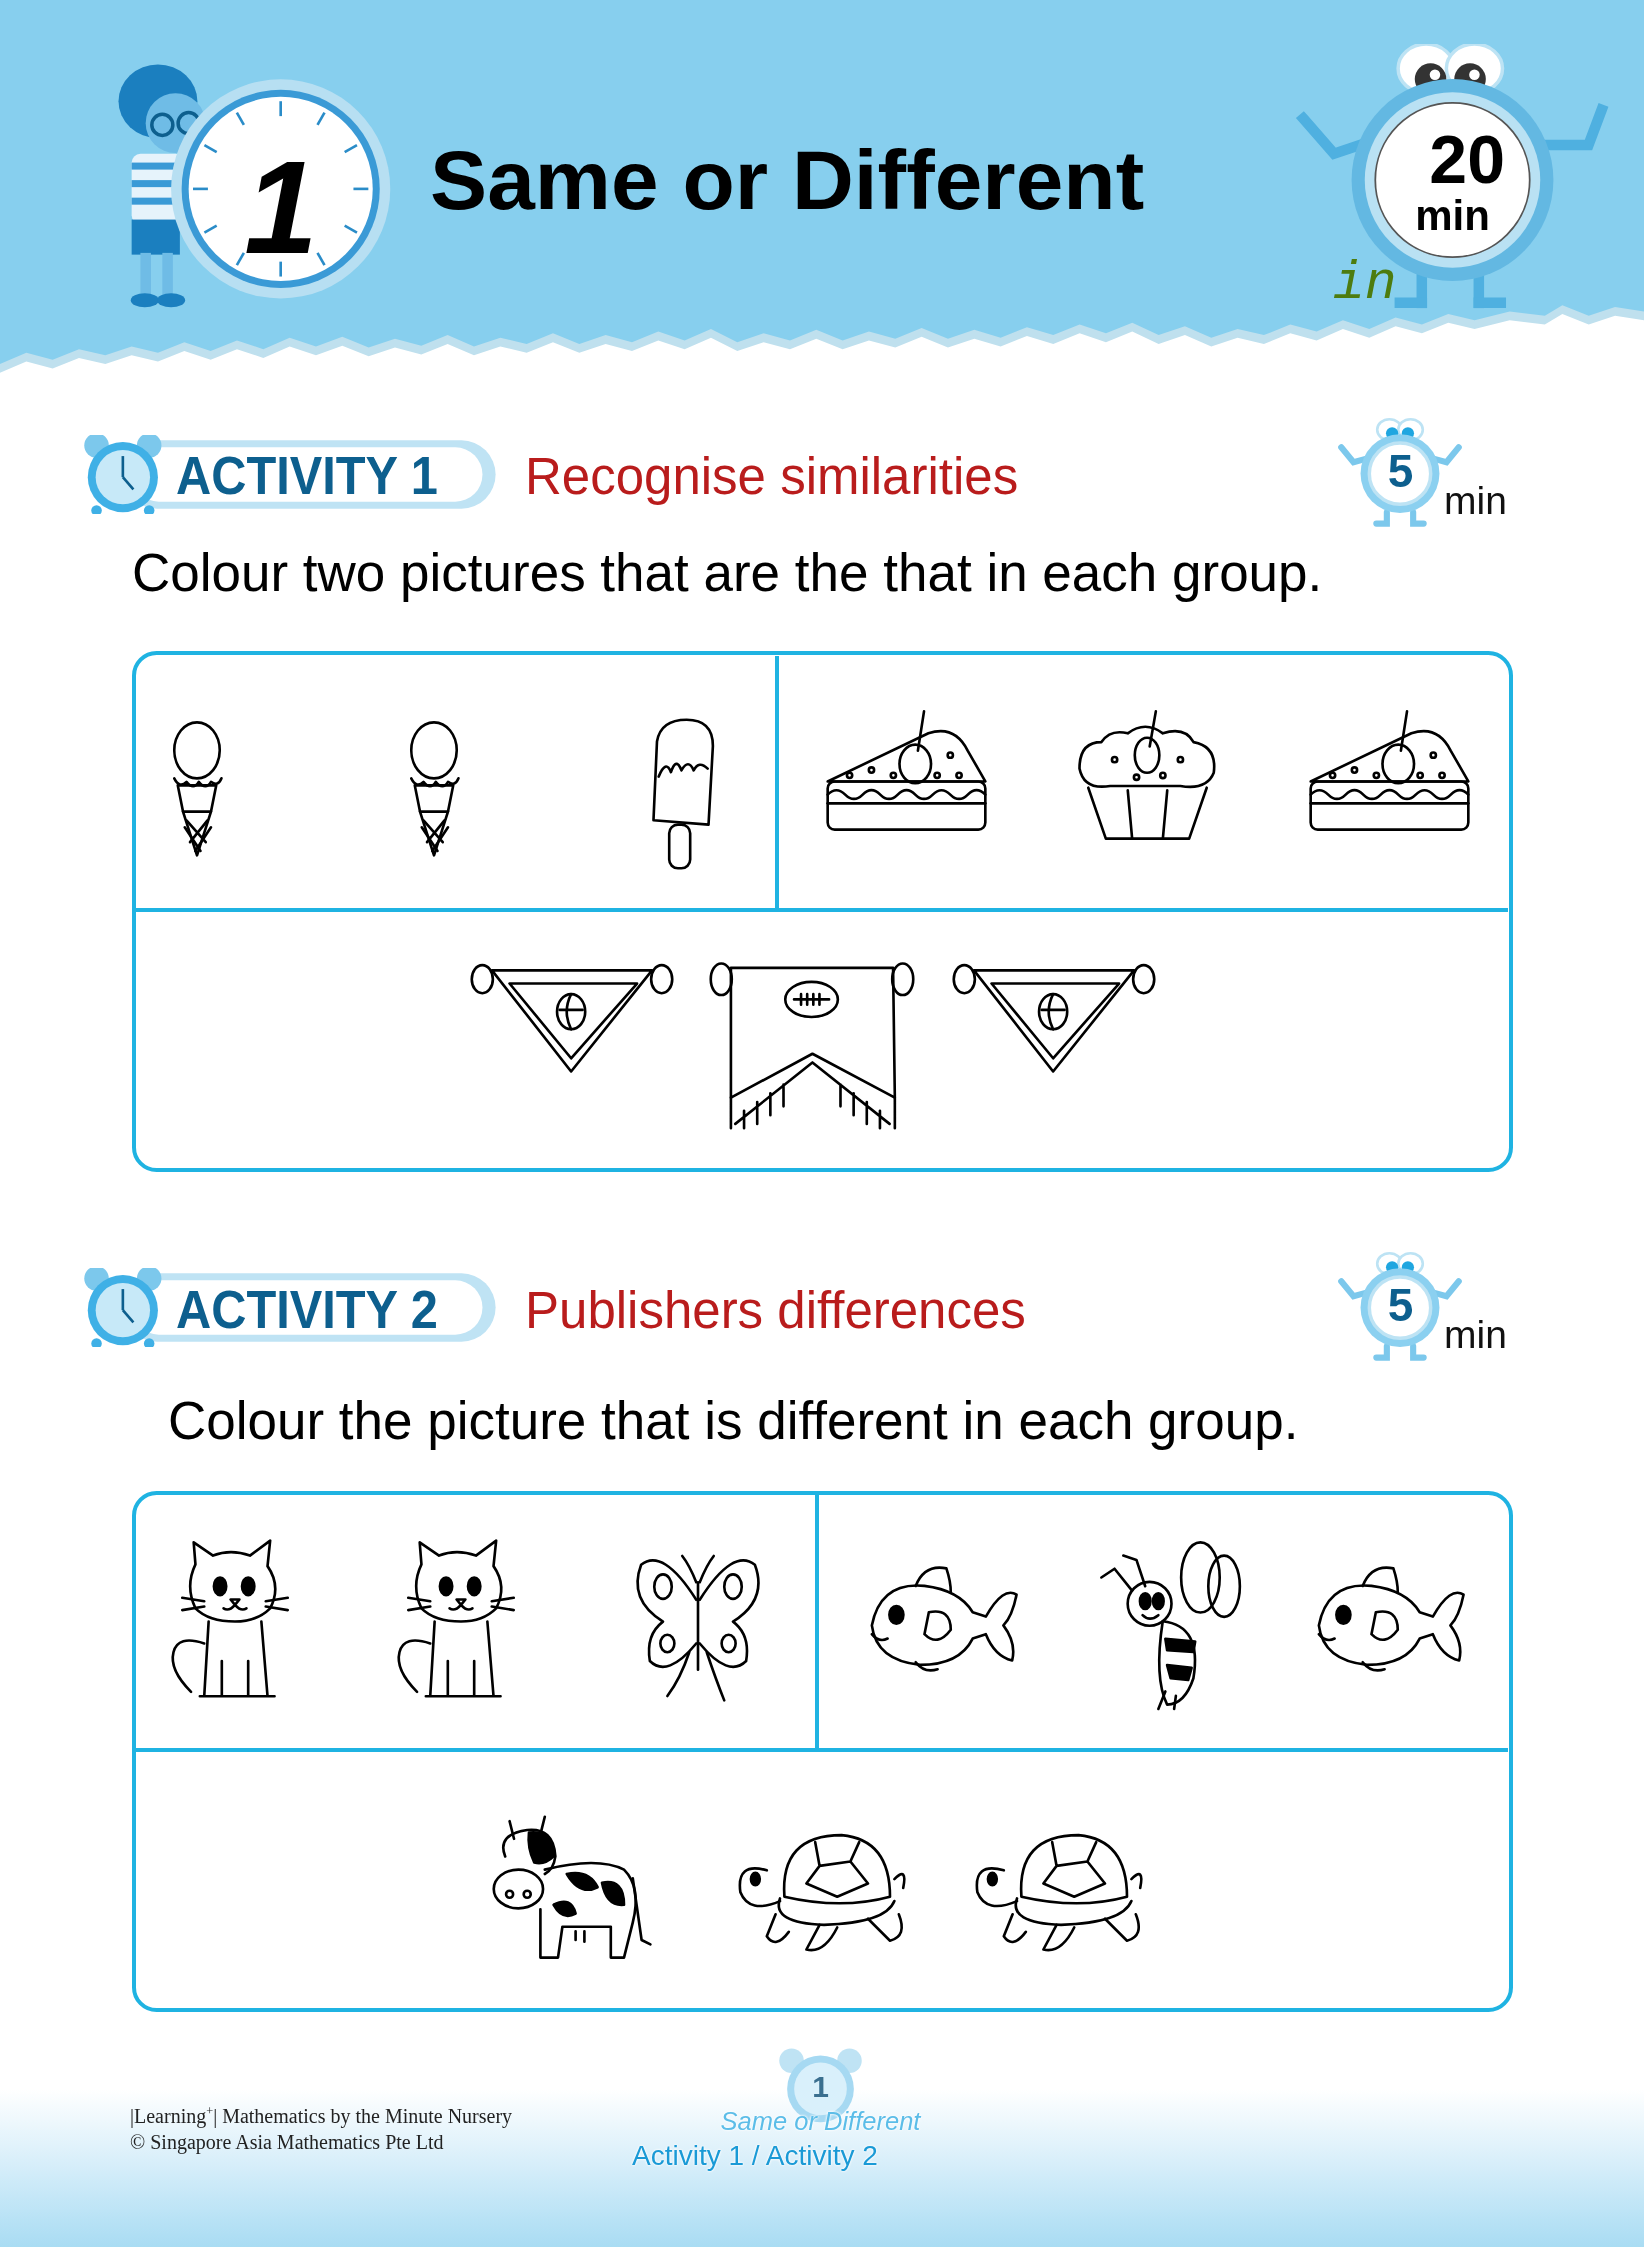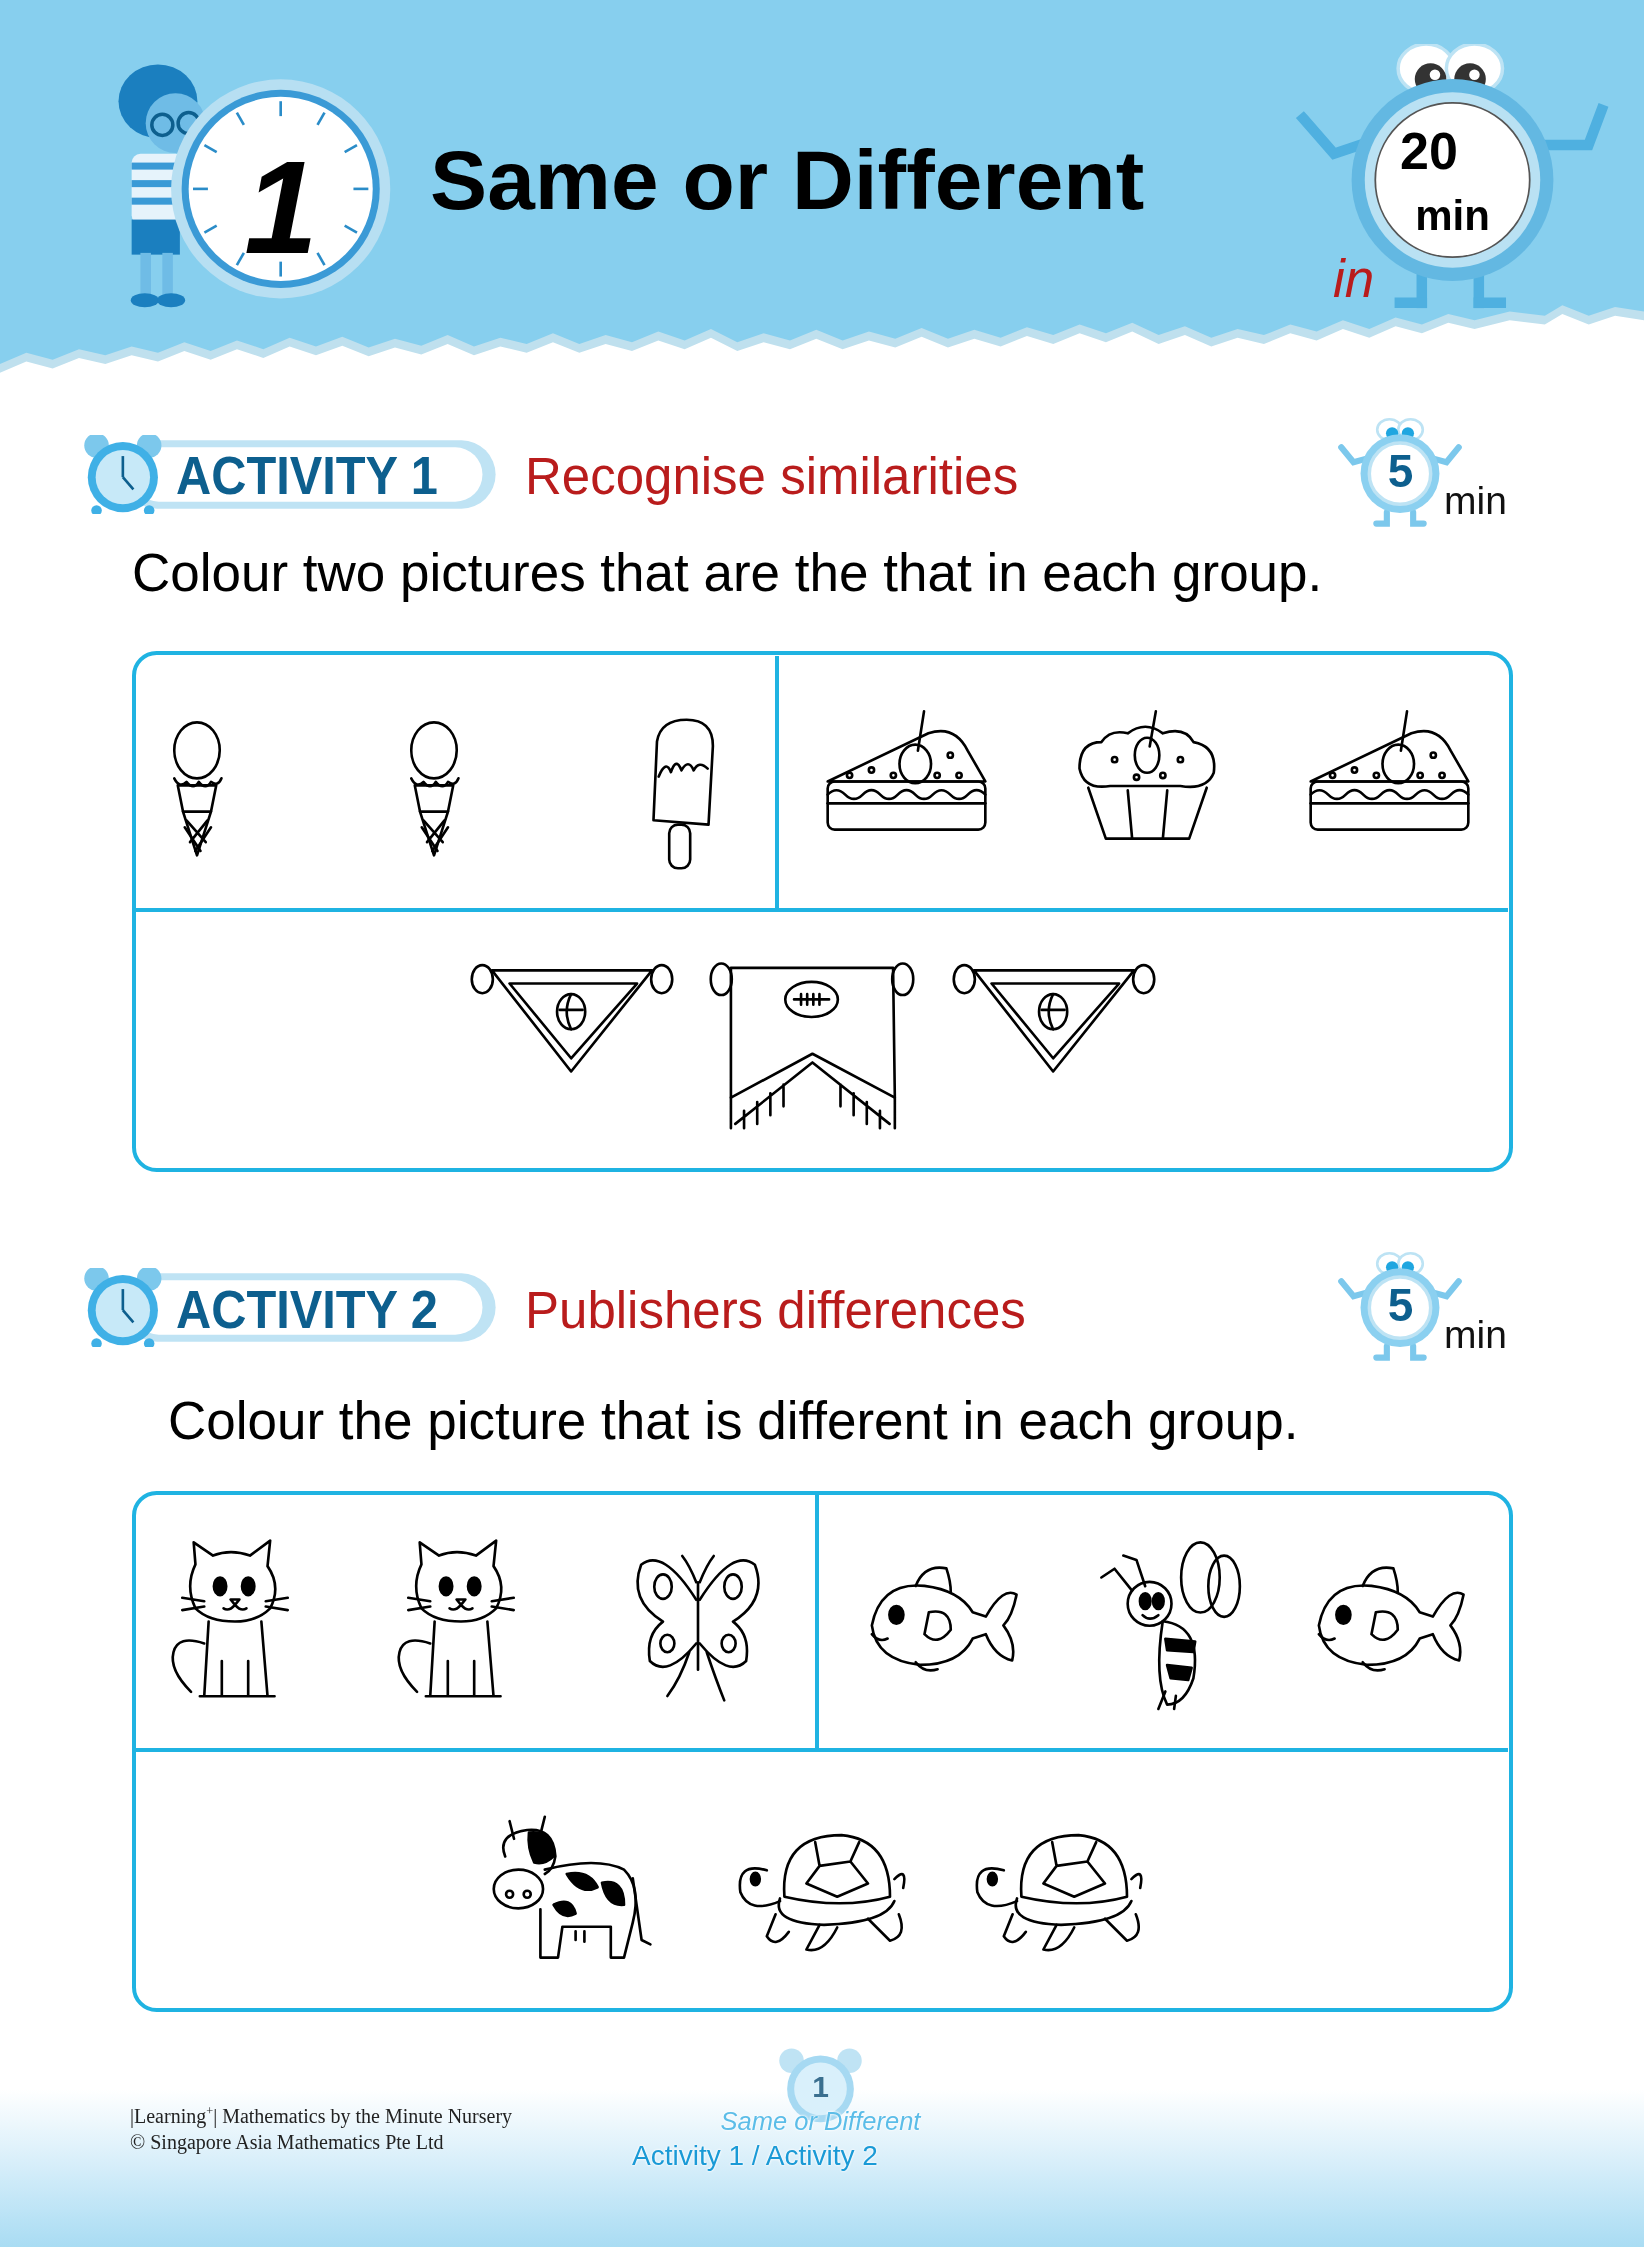--- a/index.html
+++ b/index.html
@@ -11,23 +11,23 @@
   
   .header-band { left: 0; top: 0; width: 1644px; height: 386px; }
   .header-band svg { width: 100%; height: 100%; display: block; }
 
   .title { left: 430px; top: 132px; font-size: 84px; font-weight: bold; letter-spacing: 0px; color: #000; white-space: nowrap; font-family: "Liberation Sans", sans-serif; transform: scaleX(1.02); transform-origin: left; }
 
   .chapter-clock { left: 105px; top: 53px; width: 290px; height: 263px; }
   .chapter-number { left: 237px; top: 132px; font-size: 132px; font-weight: bold; font-style: italic; color: #000; width: 88px; text-align: center; }
 
   .timer-mascot { left: 1290px; top: 44px; width: 325px; height: 272px; }
-  .timer-num { left: 1400px; top: 125px; width: 105px; text-align: left; font-size: 52px; font-weight: bold; line-height: 1; color: #000; }
+  .timer-num { left: 1400px; top: 125px; width: 105px; text-align: right; font-size: 68px; font-weight: bold; line-height: 1; color: #000; }
   .timer-unit { left: 1400px; top: 195px; width: 105px; text-align: center; font-size: 42px; font-weight: bold; line-height: 1; color: #000; }
-  .timer-in { left: 1333px; top: 248px; font-size: 53px; color: #b91c1c; font-family: Liberation Sans, sans-serif; font-style: italic; font-weight: 300; }
+  .timer-in { left: 1333px; top: 254px; font-size: 53px; color: #4d7c0f; font-family: Liberation Mono, monospace; font-style: italic; font-weight: 300; }
 
   
   .act-pill { height: 75px; }
   .act-pill svg { display: block; }
   .act-label { font-size: 53px; font-weight: bold; color: #0d5f8e; white-space: nowrap; line-height: 1; transform: scaleX(0.92); transform-origin: left; }
   .act-title { font-size: 51px; font-weight: normal; color: #b91c1c; white-space: nowrap; line-height: 1; }
   .mini-timer svg { display: block; }
   .mini-num { font-size: 46px; font-weight: bold; color: #0d5f8e; width: 53px; text-align: center; line-height: 1; }
   .mini-unit { font-size: 39px; color: #111; line-height: 1; }
 

